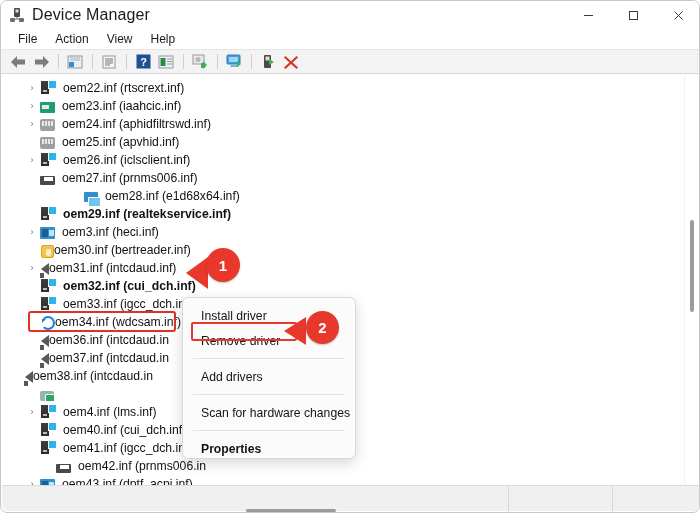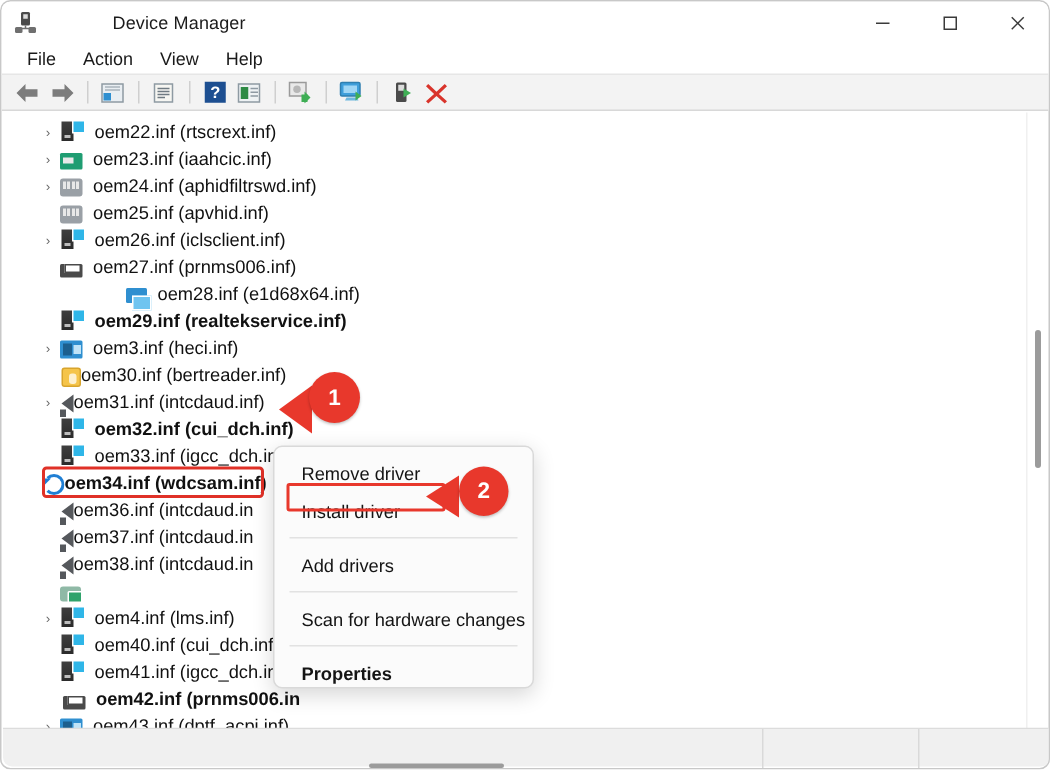--- a/index.html
+++ b/index.html
@@ -23,23 +23,22 @@
     position: absolute; top: 0; left: 0;
     width: 700px; height: 28px;
     background: #ffffff;
     display: flex; align-items: center;
   }
   #title-icon {
     width: 18px; height: 18px; margin-left: 7px; margin-right: 6px;
     position: relative; flex: none;
   }
   #title-text {
-    font-size: 12px; color: #1b1b1b;
+    font-size: 16px; color: #1b1b1b;
     letter-spacing: 0.1px;
-    margin-left: 43px;
   }
   .wbtns { position: absolute; right: 0; top: 0; height: 28px; display: flex; }
   .wbtn {
     width: 45px; height: 28px;
     display: flex; align-items: center; justify-content: center;
     color: #3a3a3a;
   }
   .wbtn:last-child { border-top-right-radius: 7px; }
 
   
@@ -439,36 +438,36 @@
         <div class="row" style="top: 202px; padding-left: 22px; font-weight: bold;">
           <div class="chev"></div>
           <div class="ico ic-device"></div>
           <span class="lbl">oem32.inf (cui_dch.inf)</span>
         </div>
         <div class="row" style="top: 220px; padding-left: 22px;">
           <div class="chev"></div>
           <div class="ico ic-device"></div>
           <span class="lbl">oem33.inf (igcc_dch.inf)</span>
         </div>
-        <div class="row" style="top: 238px; padding-left: 10px; font-weight: bold;">
+        <div class="row" style="top: 238px; padding-left: 22px;">
           <div class="chev"></div>
           <div class="ico ic-refresh"></div>
           <span class="lbl">oem34.inf (wdcsam.inf)</span>
         </div>
         <div class="row" style="top: 256px; padding-left: 22px;">
           <div class="chev"></div>
           <div class="ico ic-audio"></div>
           <span class="lbl">oem36.inf (intcdaud.in</span>
         </div>
         <div class="row" style="top: 274px; padding-left: 22px;">
           <div class="chev"></div>
           <div class="ico ic-audio"></div>
           <span class="lbl">oem37.inf (intcdaud.in</span>
         </div>
-        <div class="row" style="top: 292px; padding-left: 22px;">
+        <div class="row" style="top: 292px; padding-left: 6px;">
           <div class="chev"></div>
           <div class="ico ic-audio"></div>
           <span class="lbl">oem38.inf (intcdaud.in</span>
         </div>
         <div class="row" style="top: 310px; padding-left: 22px;">
           <div class="chev"></div>
           <div class="ico ic-vclone"></div>
         </div>
         <div class="row" style="top: 328px; padding-left: 22px;">
           <div class="chev">›</div>
@@ -478,45 +477,45 @@
         <div class="row" style="top: 346px; padding-left: 22px;">
           <div class="chev"></div>
           <div class="ico ic-device"></div>
           <span class="lbl">oem40.inf (cui_dch.inf)</span>
         </div>
         <div class="row" style="top: 364px; padding-left: 22px;">
           <div class="chev"></div>
           <div class="ico ic-device"></div>
           <span class="lbl">oem41.inf (igcc_dch.in</span>
         </div>
-        <div class="row" style="top: 382px; padding-left: 24px; font-weight: bold;">
+        <div class="row" style="top: 382px; padding-left: 38px;">
           <div class="chev"></div>
           <div class="ico ic-printer"></div>
           <span class="lbl">oem42.inf (prnms006.in</span>
         </div>
         <div class="row" style="top: 400px; padding-left: 22px;">
           <div class="chev">›</div>
           <div class="ico ic-system"></div>
           <span class="lbl">oem43.inf (dptf_acpi.inf)</span>
         </div>
       </div>
     <div id="sel-box" style="top: 236px; left: 26px; width: 148px; height: 21px;"></div>
   </div>
 
   <div id="vscroll">
     <div id="vthumb"></div>
   </div>
 
   <div id="ctxmenu">
     <div id="ctxitems">
         <div class="cmi">
+          <span>Install driver</span>
+        </div>
+        <div class="cmi">
           <span>Remove driver</span>
-        </div>
-        <div class="cmi">
-          <span>Install driver</span>
         </div>
         <div class="cmsep"></div>
         <div class="cmi">
           <span>Add drivers</span>
         </div>
         <div class="cmsep"></div>
         <div class="cmi">
           <span>Scan for hardware changes</span>
         </div>
         <div class="cmsep"></div>

